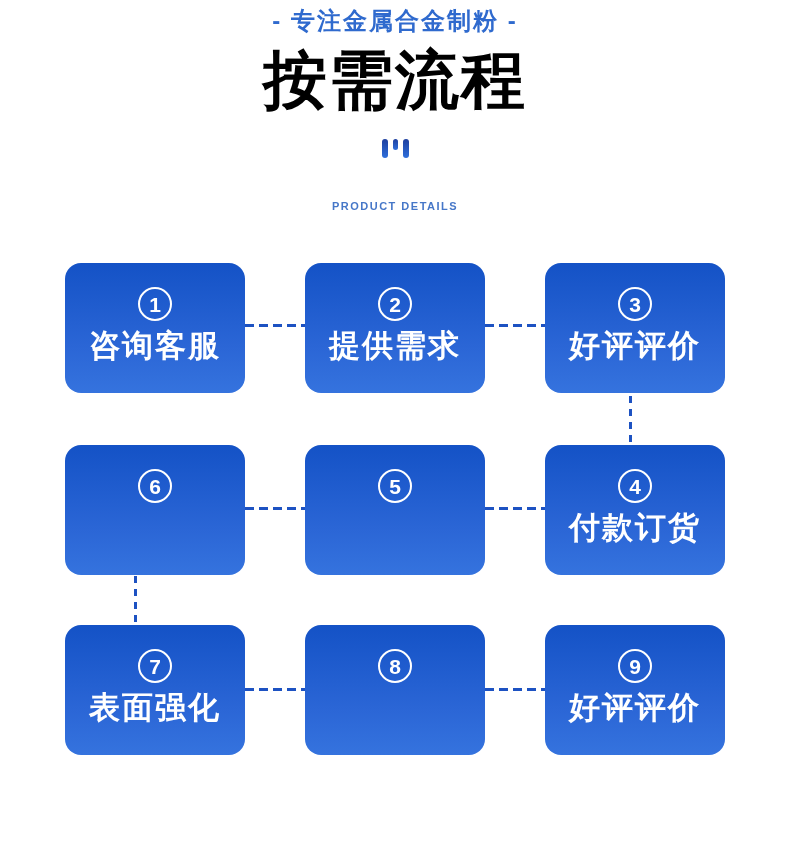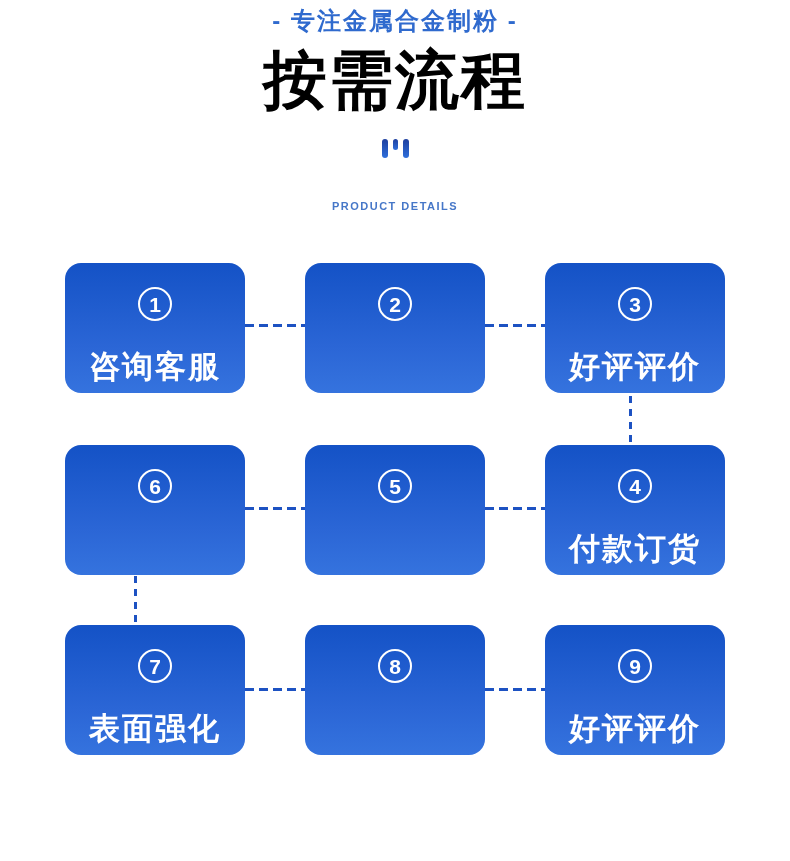--- a/index.html
+++ b/index.html
@@ -71,21 +71,21 @@
     border-radius: 50%;
     color: #ffffff;
     font-size: 21px;
     font-weight: 700;
     display: flex;
     align-items: center;
     justify-content: center;
     line-height: 1;
   }
   .step-label {
-    margin-top: 25px;
+    margin-top: 4px;
     color: #ffffff;
     font-size: 31px;
     font-weight: 700;
     letter-spacing: 2px;
     white-space: nowrap;
     text-align: right;
   }
   
   .slot-1 { left: 65px;  top: 263px; }
   .slot-2 { left: 305px; top: 263px; }
@@ -136,20 +136,21 @@
   </div>
 
   <div class="flow">
 
     <div class="card slot-1">
       <span class="step-num">1</span>
       <span class="step-label">咨询客服</span>
     </div>
     <div class="card slot-2">
       <span class="step-num">2</span>
+      <span class="step-label">提供需求</span>
     </div>
     <div class="card slot-3">
       <span class="step-num">3</span>
       <span class="step-label">好评评价</span>
     </div>
     <div class="card slot-4">
       <span class="step-num">4</span>
       <span class="step-label">付款订货</span>
     </div>
     <div class="card slot-5">

